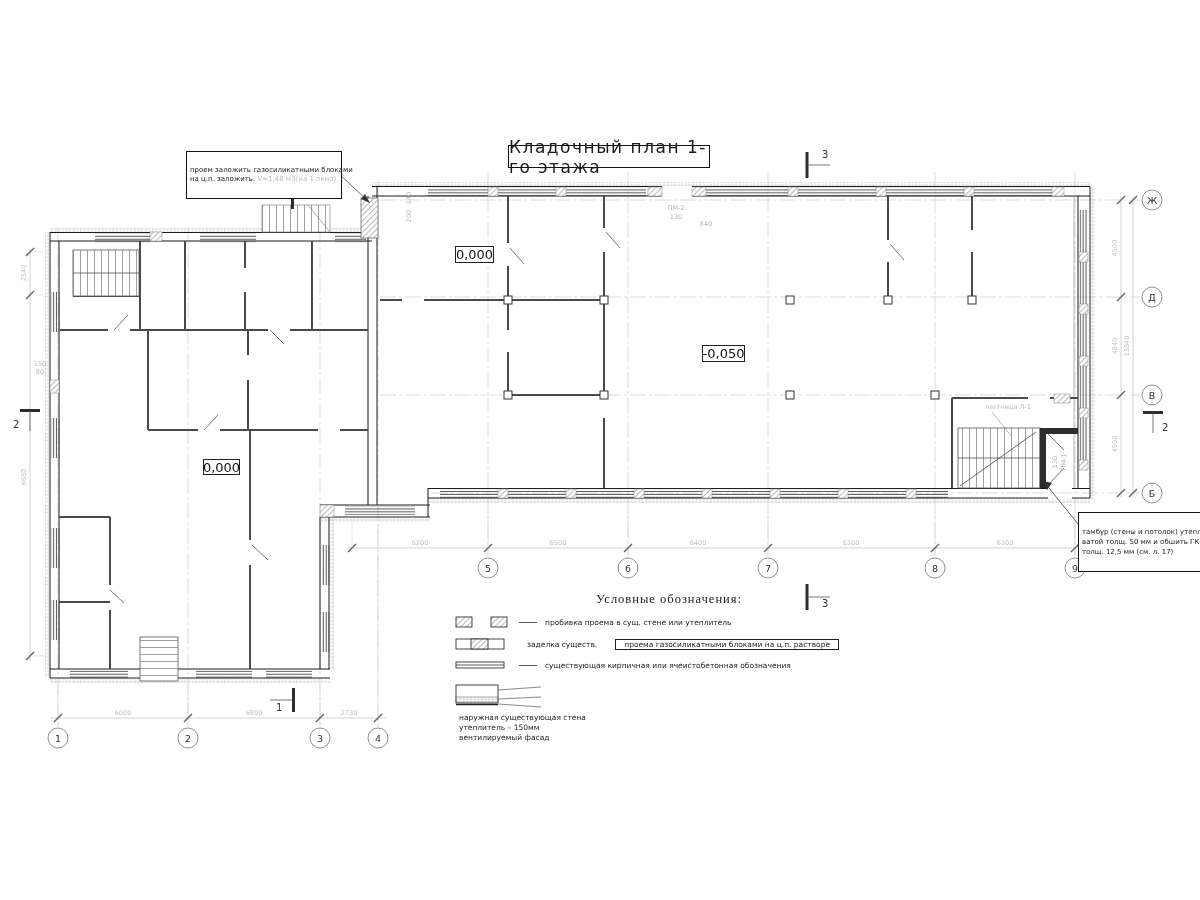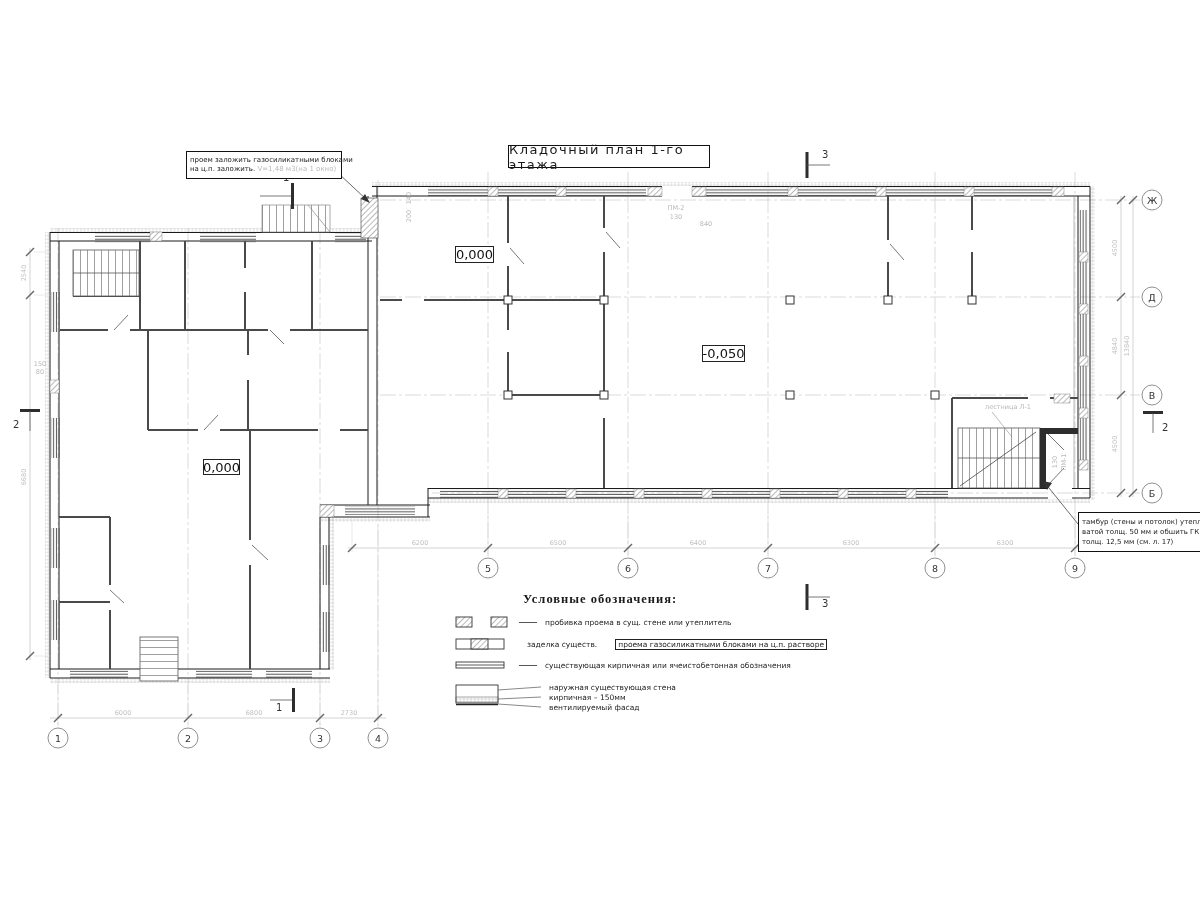--- a/index.html
+++ b/index.html
@@ -1,37 +1,37 @@
 <!DOCTYPE html>
 <html><head>
 <meta charset="utf-8">
 <style>
   html,body{margin:0;padding:0;background:#fff;}
   .sheet{position:relative;width:1200px;height:900px;background:#fff;overflow:hidden;
          font-family:"DejaVu Sans",sans-serif;}
   .abs{position:absolute;}
   .title-box{left:508px;top:145px;width:200px;height:21px;border:1.6px solid #111;
-    display:flex;align-items:center;justify-content:center;font-size:13px;color:#1a1a1a;
+    display:flex;align-items:center;justify-content:center;font-size:17px;color:#1a1a1a;
     letter-spacing:1.5px;background:#fff;}
   .note{border:1px solid #111;background:#fff;font-size:7px;line-height:9px;color:#1a1a1a;
-    padding:4px 3px;white-space:nowrap;}
+    padding:14px 3px;white-space:nowrap;}
   .note-opening{left:186px;top:151px;width:148px;}
   .note-tambour{left:1078px;top:512px;width:130px;line-height:10px;}
   .gray{color:#b9b9b9;}
   .lvl{border:0.9px solid #222;background:#fff;font-size:13px;color:#111;
     display:flex;align-items:center;justify-content:center;}
   .legend{left:455px;top:592px;width:360px;}
-  .legend-heading{margin-left:68px;font-family:"Liberation Serif",serif;font-weight:bold;
-    font-size:12.5px;letter-spacing:1px;color:#1a1a1a;}
+  .legend-heading{margin-left:68px;font-family:"Liberation Serif",serif;font-weight:normal;
+    font-size:12.5px;letter-spacing:1px;color:#1a1a1a;text-align:center;}
   .lrow{display:flex;align-items:center;margin-top:8px;}
   .lrow .sym{width:62px;flex:0 0 62px;}
   .ldash{width:18px;border-top:1px solid #555;margin:0 8px 0 2px;}
   .ltext{font-size:7.5px;color:#1a1a1a;white-space:nowrap;}
-  .lboxed{border:0.9px solid #222;padding:0 2px;margin-left:18px;}
-  .wallrow{display:flex;margin-top:12px;}
+  .lboxed{border:0.9px solid #222;padding:0 8px;margin-left:18px;}
+  .wallrow{display:flex;margin-top:12px;flex-direction:column;}
   .callouts{font-size:7.5px;color:#1a1a1a;line-height:10px;margin-left:4px;}
 </style>
 </head>
 <body>
 
 <div class="sheet">
 
 <svg class="abs" style="left:0;top:0" width="1200" height="900" viewBox="0 0 1200 900">
   <defs>
     <pattern id="hatch" patternUnits="userSpaceOnUse" width="4" height="4" patternTransform="rotate(45)">
@@ -486,19 +486,19 @@
     <svg width="90" height="30">
       <rect x="1" y="2" width="42" height="18" fill="#fff" stroke="#333" stroke-width="0.9"></rect>
       <rect x="1" y="14" width="42" height="5" fill="url(#ins)" stroke="#555" stroke-width="0.5"></rect>
       <line x1="1" y1="21.5" x2="43" y2="21.5" stroke="#222" stroke-width="1.6"></line>
       <line x1="43" y1="7" x2="86" y2="4" stroke="#555" stroke-width="0.7"></line>
       <line x1="43" y1="16" x2="86" y2="14" stroke="#555" stroke-width="0.7"></line>
       <line x1="43" y1="21" x2="86" y2="24" stroke="#555" stroke-width="0.7"></line>
     </svg>
     <div class="callouts">
       <div>наружная существующая стена</div>
-      <div>кирпичная – 150мм</div>
+      <div>утеплитель – 150мм</div>
       <div>вентилируемый фасад</div>
     </div>
   </div>
 </div>
 
 </div>
 
 </body></html>

